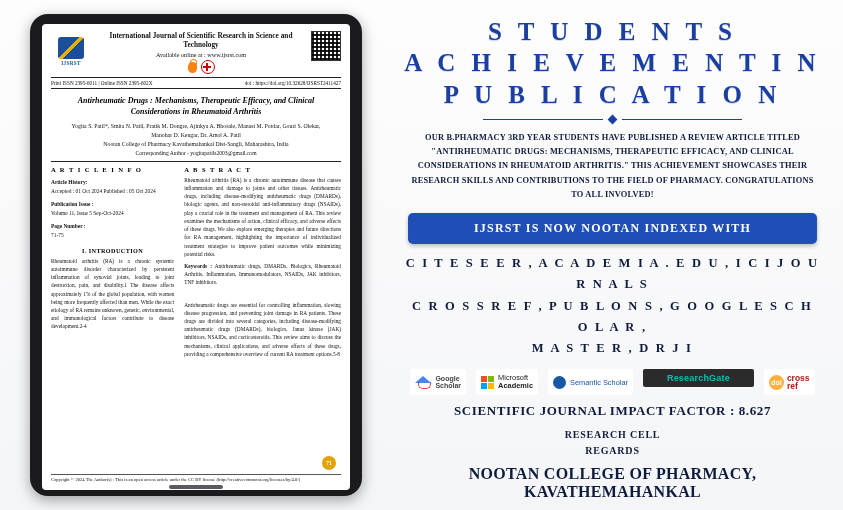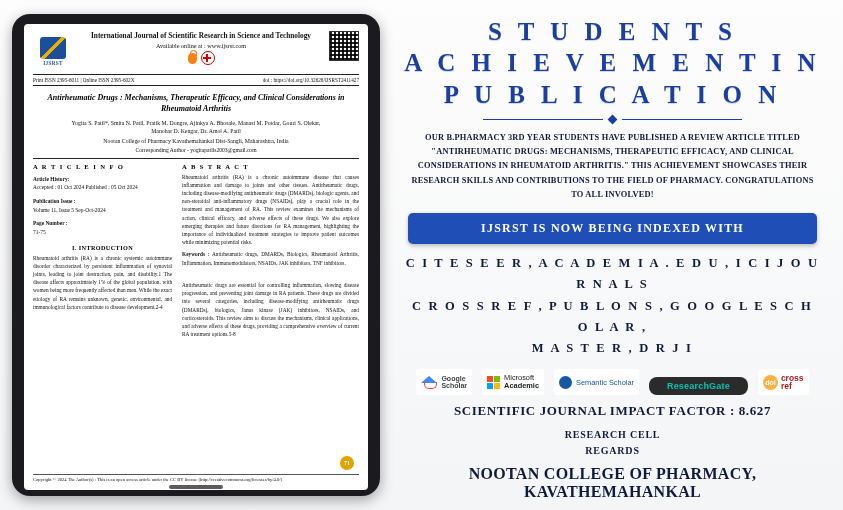--- a/index.html
+++ b/index.html
@@ -14,21 +14,21 @@
     background:linear-gradient(180deg,#fdfdfd 0%,#f4f5f7 100%);
     box-sizing:border-box;
     display:flex;
   }
   
   .left{
     width:392px;height:510px;position:relative;
     display:flex;align-items:center;justify-content:center;
   }
   .tablet{
-    width:368px;height:482px;
+    width:332px;height:482px;
     background:#1b1b1f;
     border-radius:18px;
     padding:10px 12px 6px 12px;
     box-sizing:border-box;
     box-shadow:0 4px 14px rgba(0,0,0,.35);
     position:relative;
   }
   .screen{
     width:100%;height:100%;
     background:#ffffff;
@@ -103,38 +103,38 @@
   .indexbar{
     margin:11px 10px 9px 10px;background:#1f4fb6;color:#fff;border-radius:5px;
     padding:8px 6px;font-size:12px;font-weight:bold;letter-spacing:1.2px;
     box-shadow:0 2px 4px rgba(0,0,0,.25);
   }
   .indexlist{
     font-size:12.5px;font-weight:bold;color:#0f1b3d;letter-spacing:2.2px;line-height:1.7;
     padding:0 6px;
   }
   .logos{
-    display:flex;align-items:flex-end;justify-content:center;gap:10px;margin:10px 4px 6px 4px;
+    display:flex;align-items:flex-start;justify-content:center;gap:10px;margin:10px 4px 6px 4px;
   }
   .lg{height:26px;display:flex;align-items:center;justify-content:center;background:#fff;border-radius:3px;padding:2px 5px;box-sizing:border-box;}
   .lg-gs{gap:3px;}
   .gs-cap{width:17px;height:13px;position:relative;}
   .gs-cap:before{content:"";position:absolute;top:0;left:0;width:0;height:0;border-left:8.5px solid transparent;border-right:8.5px solid transparent;border-bottom:7px solid #4285f4;}
   .gs-cap:after{content:"";position:absolute;top:6px;left:3px;width:11px;height:6px;border:1.6px solid #ea4335;border-top:none;border-radius:0 0 5px 5px;}
   .gs-txt{font-size:7px;font-weight:bold;color:#444;line-height:1.1;text-align:left;font-family:"Liberation Sans",sans-serif;}
   .ms-sq{width:13px;height:13px;display:grid;grid-template-columns:1fr 1fr;grid-template-rows:1fr 1fr;gap:1.4px;}
   .ms-sq i{display:block;}
   .ms-sq i:nth-child(1){background:#f25022;}
   .ms-sq i:nth-child(2){background:#7fba00;}
   .ms-sq i:nth-child(3){background:#00a4ef;}
   .ms-sq i:nth-child(4){background:#ffb900;}
   .ms-txt{font-size:7.4px;color:#222;line-height:1.15;text-align:left;font-family:"Liberation Sans",sans-serif;}
   .ss-dot{width:13px;height:13px;border-radius:50%;background:#1857a4;}
   .ss-txt{font-size:7.4px;color:#1857a4;font-family:"Liberation Sans",sans-serif;}
-  .rg{background:#2b2b2b;color:#fff;border-radius:8px;padding:4px 18px;font-size:9px;font-weight:bold;font-family:"Liberation Sans",sans-serif;letter-spacing:.2px;}
+  .rg{background:#2b2b2b;color:#fff;border-radius:2px;padding:4px 24px;font-size:9px;font-weight:bold;font-family:"Liberation Sans",sans-serif;letter-spacing:.2px;}
   .rg span{color:#00c2b2;}
   .doi{display:flex;align-items:center;gap:3px;}
   .doi-circ{width:15px;height:15px;border-radius:50%;background:#fcb040;color:#fff;font-size:7px;font-weight:bold;display:flex;align-items:center;justify-content:center;font-family:"Liberation Sans",sans-serif;}
   .doi-txt{font-size:8.5px;font-weight:bold;color:#b31b1b;line-height:1;text-align:left;font-family:"Liberation Sans",sans-serif;}
   .sjif{font-size:13px;font-weight:bold;color:#0f1b3d;letter-spacing:.6px;margin:8px 0 8px 0;}
   .regards{font-size:10px;font-weight:bold;color:#0f1b3d;letter-spacing:.8px;line-height:1.6;}
   .college{font-size:16px;font-weight:bold;color:#0f1b3d;letter-spacing:.3px;margin-top:6px;}
   .courses{font-size:9.6px;font-weight:bold;color:#0f1b3d;margin-top:7px;letter-spacing:.1px;}
 </style>
 </head>
@@ -218,21 +218,21 @@
     </div>
 
     <div class="divider">
       <span class="ln"></span>
       <span class="dm"></span>
       <span class="ln"></span>
     </div>
 
     <div class="blurb">OUR B.PHARMACY 3RD YEAR STUDENTS HAVE PUBLISHED A REVIEW ARTICLE TITLED "ANTIRHEUMATIC DRUGS: MECHANISMS, THERAPEUTIC EFFICACY, AND CLINICAL CONSIDERATIONS IN RHEUMATOID ARTHRITIS." THIS ACHIEVEMENT SHOWCASES THEIR RESEARCH SKILLS AND CONTRIBUTIONS TO THE FIELD OF PHARMACY. CONGRATULATIONS TO ALL INVOLVED!</div>
 
-    <div class="indexbar">IJSRST IS NOW BEING INDEXED WITH</div>
+    <div class="indexbar">IJSRST IS NOW NOOTAN INDEXED WITH</div>
 
     <div class="indexlist">
       <div>C I T E S E E R ,   A C A D E M I A . E D U ,   I C I   J O U R N A L S</div>
       <div>C R O S S R E F ,   P U B L O N S ,   G O O G L E   S C H O L A R ,</div>
       <div>M A S T E R ,   D R J I</div>
     </div>
 
     <div class="logos">
 
       <div class="lg lg-gs">

